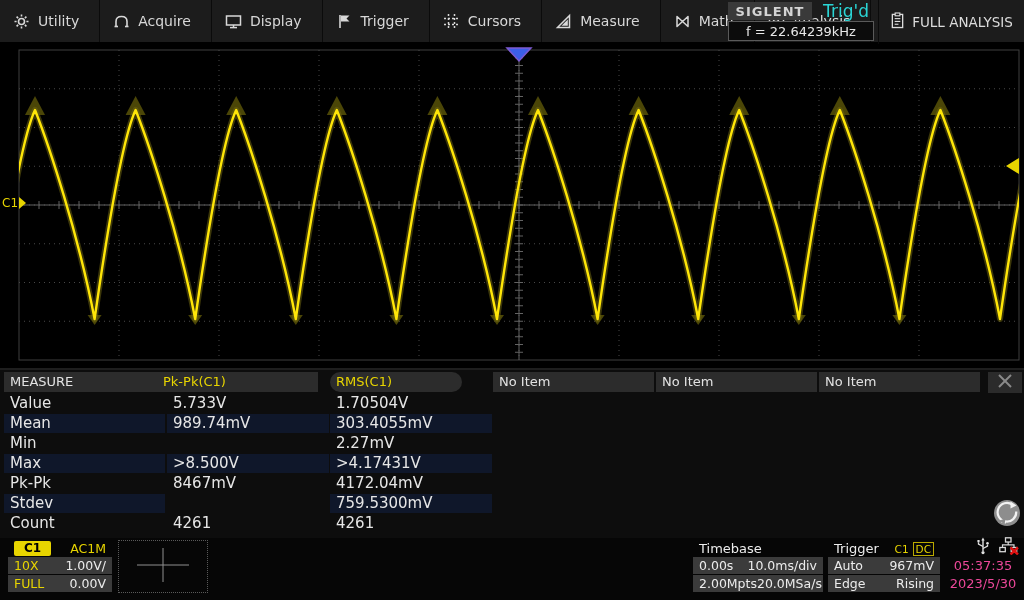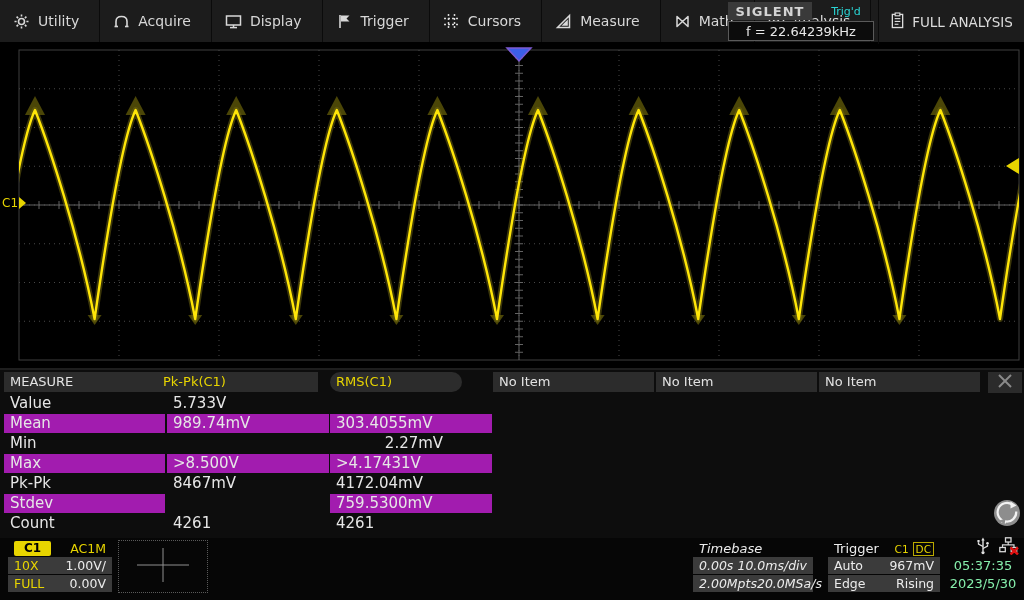--- a/index.html
+++ b/index.html
@@ -14,21 +14,21 @@
   .menu-item { display:flex; align-items:center; gap:8px; padding:0 20px 0 13px;
                border-right:1px solid #0b0b0b; color:#d8d8d8; font-size:14px; cursor:default; }
   .menu-item .mi-icon { width:17px; height:17px; display:inline-flex; }
   .menu-item .mi-icon svg { width:17px; height:17px; }
 
   .logo-block { position:absolute; left:726px; top:0; width:150px; height:44px; }
   .siglent { position:absolute; left:2px; top:2px; width:84px; height:18px; background:#3a3a3a;
              color:#d4d4d4; font-weight:bold; font-size:13px; letter-spacing:1px;
              display:flex; align-items:center; justify-content:center; }
   .trigd { position:absolute; left:92px; top:2px; width:56px; height:18px; color:#2ad5d5;
-           font-size:11px; display:flex; align-items:center; justify-content:center; }
+           font-size:17px; display:flex; align-items:center; justify-content:center; }
   .freqbox { position:absolute; left:2px; top:21px; width:146px; height:20px; border:1px solid #5a5a5a;
              background:#0c0c0c; color:#e8e8e8; font-size:13px;
              display:flex; align-items:center; justify-content:center; }
   .power-block { position:absolute; left:878px; top:0; width:146px; height:44px; border-left:1px solid #0b0b0b;
                  display:flex; align-items:center; justify-content:center; gap:7px;
                  color:#dcdcdc; font-size:13.5px; }
   .power-block svg { width:15px; height:17px; }
 
   
   .scope { position:absolute; left:0; top:44px; width:1024px; height:324px; background:#000; }
@@ -37,44 +37,44 @@
   
   .measure { position:absolute; left:0; top:368px; width:1024px; height:170px;
              background:#0d0d0d; border-top:2px solid #1e1e1e; }
   .mh-cell { position:absolute; top:2px; height:20px; line-height:20px; background:#2c2c2c;
              color:#e3e3e3; font-size:13px; padding-left:6px; }
   .mh-cell.accent { color:#e8d500; }
   .m-close { position:absolute; left:988px; top:2px; width:34px; height:21px; background:#2b2b2b;
              border:0; display:flex; align-items:center; justify-content:center; cursor:pointer; }
   .m-close svg { width:16px; height:16px; }
   .m-row-cell { position:absolute; height:19px; line-height:19px; color:#e6e6e6; font-size:15px; padding-left:6px; }
-  .m-row-cell.stripe { background:#a21caf; }
+  .m-row-cell.stripe { background:#0f172a; }
 
   .knob { position:absolute; left:992px; top:498px; width:30px; height:30px; }
 
   
   .bottombar { position:absolute; left:0; top:538px; width:1024px; height:62px; background:#060606; }
   .tile { position:absolute; top:2px; }
   .trow { display:flex; align-items:center; justify-content:space-between;
           height:16px; margin-bottom:1px; padding:0 6px; font-size:12.5px; color:#ececec; }
   .trow.gray { background:#3b3b3b; height:17px; }
   .ylw { color:#e8d500; }
   .c1-tile { left:8px; width:104px; }
   .c1-badge { background:#e8d500; color:#000; font-weight:bold; font-size:12px;
               padding:0 10px; border-radius:2px; line-height:15px; }
   .empty-tile { left:118px; width:90px; height:53px; border:1px dotted #5a5a5a;
                 display:flex; align-items:center; justify-content:center; }
-  .tb-tile { left:693px; width:120px;font-style:italic; }
+  .tb-tile { left:693px; width:130px; }
   .trig-tile { left:828px; width:112px; }
   .hdr-label { font-size:13px; color:#ececec; }
   .dc-box { border:1px solid #baa900; padding:0 2px; font-size:10.5px; line-height:12px; }
   .src-sm { font-size:10.5px; }
   .status { left:945px; width:76px; position:absolute; top:0; }
   .status .icons { display:flex; justify-content:flex-end; gap:8px; height:19px; align-items:center; padding-right:2px; }
-  .status .tval { text-align:center; color:#86efac; font-size:13px; height:18px; line-height:18px; }
+  .status .tval { text-align:center; color:#ec4899; font-size:13px; height:18px; line-height:18px; }
 </style>
 </head>
 <body>
 
 <div class="screen">
 
   <header class="menubar">
     <div class="menu-items" id="menu-items">
         <div class="menu-item">
           <span class="mi-icon">
@@ -336,25 +336,26 @@
       </span>
     </button>
   <div class="mh-cell" style="left: 4px; width: 161px;">MEASURE</div>
       <div class="mh-cell accent" style="left: 157px; width: 161px;">Pk-Pk(C1)</div>
       <div class="mh-cell accent" style="left: 330px; width: 132px; border-radius: 10px;">RMS(C1)</div>
       <div class="mh-cell" style="left: 493px; width: 161px;">No Item</div>
       <div class="mh-cell" style="left: 656px; width: 161px;">No Item</div>
       <div class="mh-cell" style="left: 819px; width: 161px;">No Item</div>
       <div class="m-row-cell" style="left: 4px; width: 161px; top: 24px;">Value</div>
       <div class="m-row-cell" style="left: 167px; width: 162px; top: 24px;">5.733V</div>
+      <div class="m-row-cell" style="left: 330px; width: 162px; top: 24px;">1.70504V</div>
       <div class="m-row-cell stripe" style="left: 4px; width: 161px; top: 44px;">Mean</div>
       <div class="m-row-cell stripe" style="left: 167px; width: 162px; top: 44px;">989.74mV</div>
       <div class="m-row-cell stripe" style="left: 330px; width: 162px; top: 44px;">303.4055mV</div>
       <div class="m-row-cell" style="left: 4px; width: 161px; top: 64px;">Min</div>
-      <div class="m-row-cell" style="left: 330px; width: 162px; top: 64px; text-align: center;">2.27mV</div>
+      <div class="m-row-cell" style="left: 330px; width: 162px; top: 64px;">2.27mV</div>
       <div class="m-row-cell stripe" style="left: 4px; width: 161px; top: 84px;">Max</div>
       <div class="m-row-cell stripe" style="left: 167px; width: 162px; top: 84px;">&gt;8.500V</div>
       <div class="m-row-cell stripe" style="left: 330px; width: 162px; top: 84px;">&gt;4.17431V</div>
       <div class="m-row-cell" style="left: 4px; width: 161px; top: 104px;">Pk-Pk</div>
       <div class="m-row-cell" style="left: 167px; width: 162px; top: 104px;">8467mV</div>
       <div class="m-row-cell" style="left: 330px; width: 162px; top: 104px;">4172.04mV</div>
       <div class="m-row-cell stripe" style="left: 4px; width: 161px; top: 124px;">Stdev</div>
       <div class="m-row-cell stripe" style="left: 330px; width: 162px; top: 124px;">759.5300mV</div>
       <div class="m-row-cell" style="left: 4px; width: 161px; top: 144px;">Count</div>
       <div class="m-row-cell" style="left: 167px; width: 162px; top: 144px;">4261</div>

